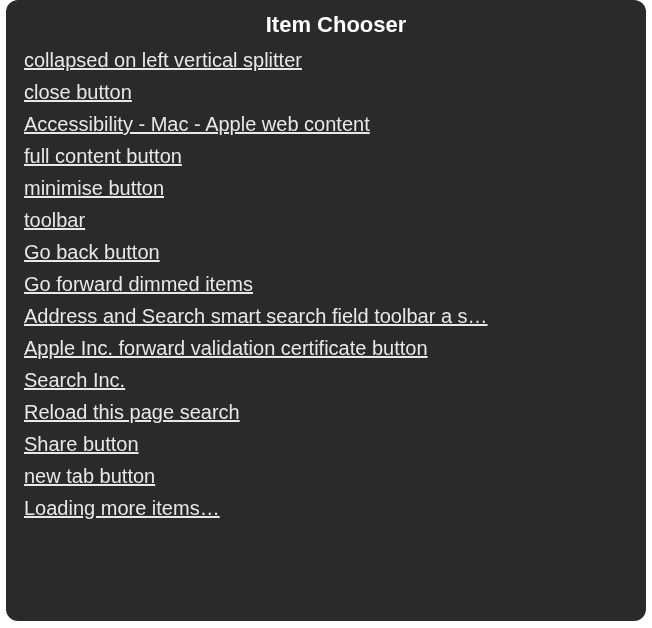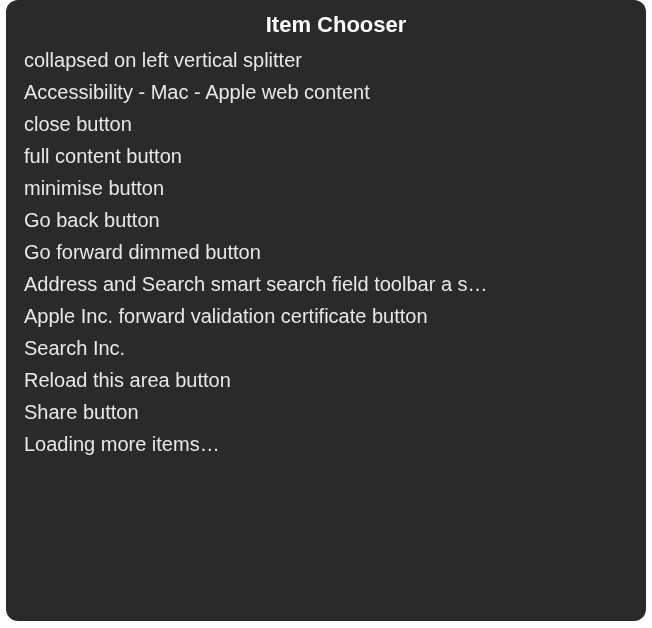--- a/index.html
+++ b/index.html
@@ -40,35 +40,38 @@
     }
     .item-row {
       color: #e8e8e8;
       font-size: 20px;
       font-weight: 400;
       line-height: 32px;
       white-space: nowrap;
       overflow: hidden;
       text-overflow: ellipsis;
       cursor: default;
+      text-decoration: underline;
     }
   </style>
 </head>
 <body>
 
 <div class="panel">
   <div class="panel-title">Item Chooser</div>
   <div class="item-list">
     <div class="item-row">collapsed on left vertical splitter</div>
+    <div class="item-row">close button</div>
     <div class="item-row">Accessibility - Mac - Apple web content</div>
-    <div class="item-row">close button</div>
     <div class="item-row">full content button</div>
     <div class="item-row">minimise button</div>
+    <div class="item-row">toolbar</div>
     <div class="item-row">Go back button</div>
-    <div class="item-row">Go forward dimmed button</div>
+    <div class="item-row">Go forward dimmed items</div>
     <div class="item-row">Address and Search smart search field toolbar a s…</div>
     <div class="item-row">Apple Inc. forward validation certificate button</div>
     <div class="item-row">Search Inc.</div>
-    <div class="item-row">Reload this area button</div>
+    <div class="item-row">Reload this page search</div>
     <div class="item-row">Share button</div>
+    <div class="item-row">new tab button</div>
     <div class="item-row">Loading more items…</div>
   </div>
 </div>
 
 </body></html>

